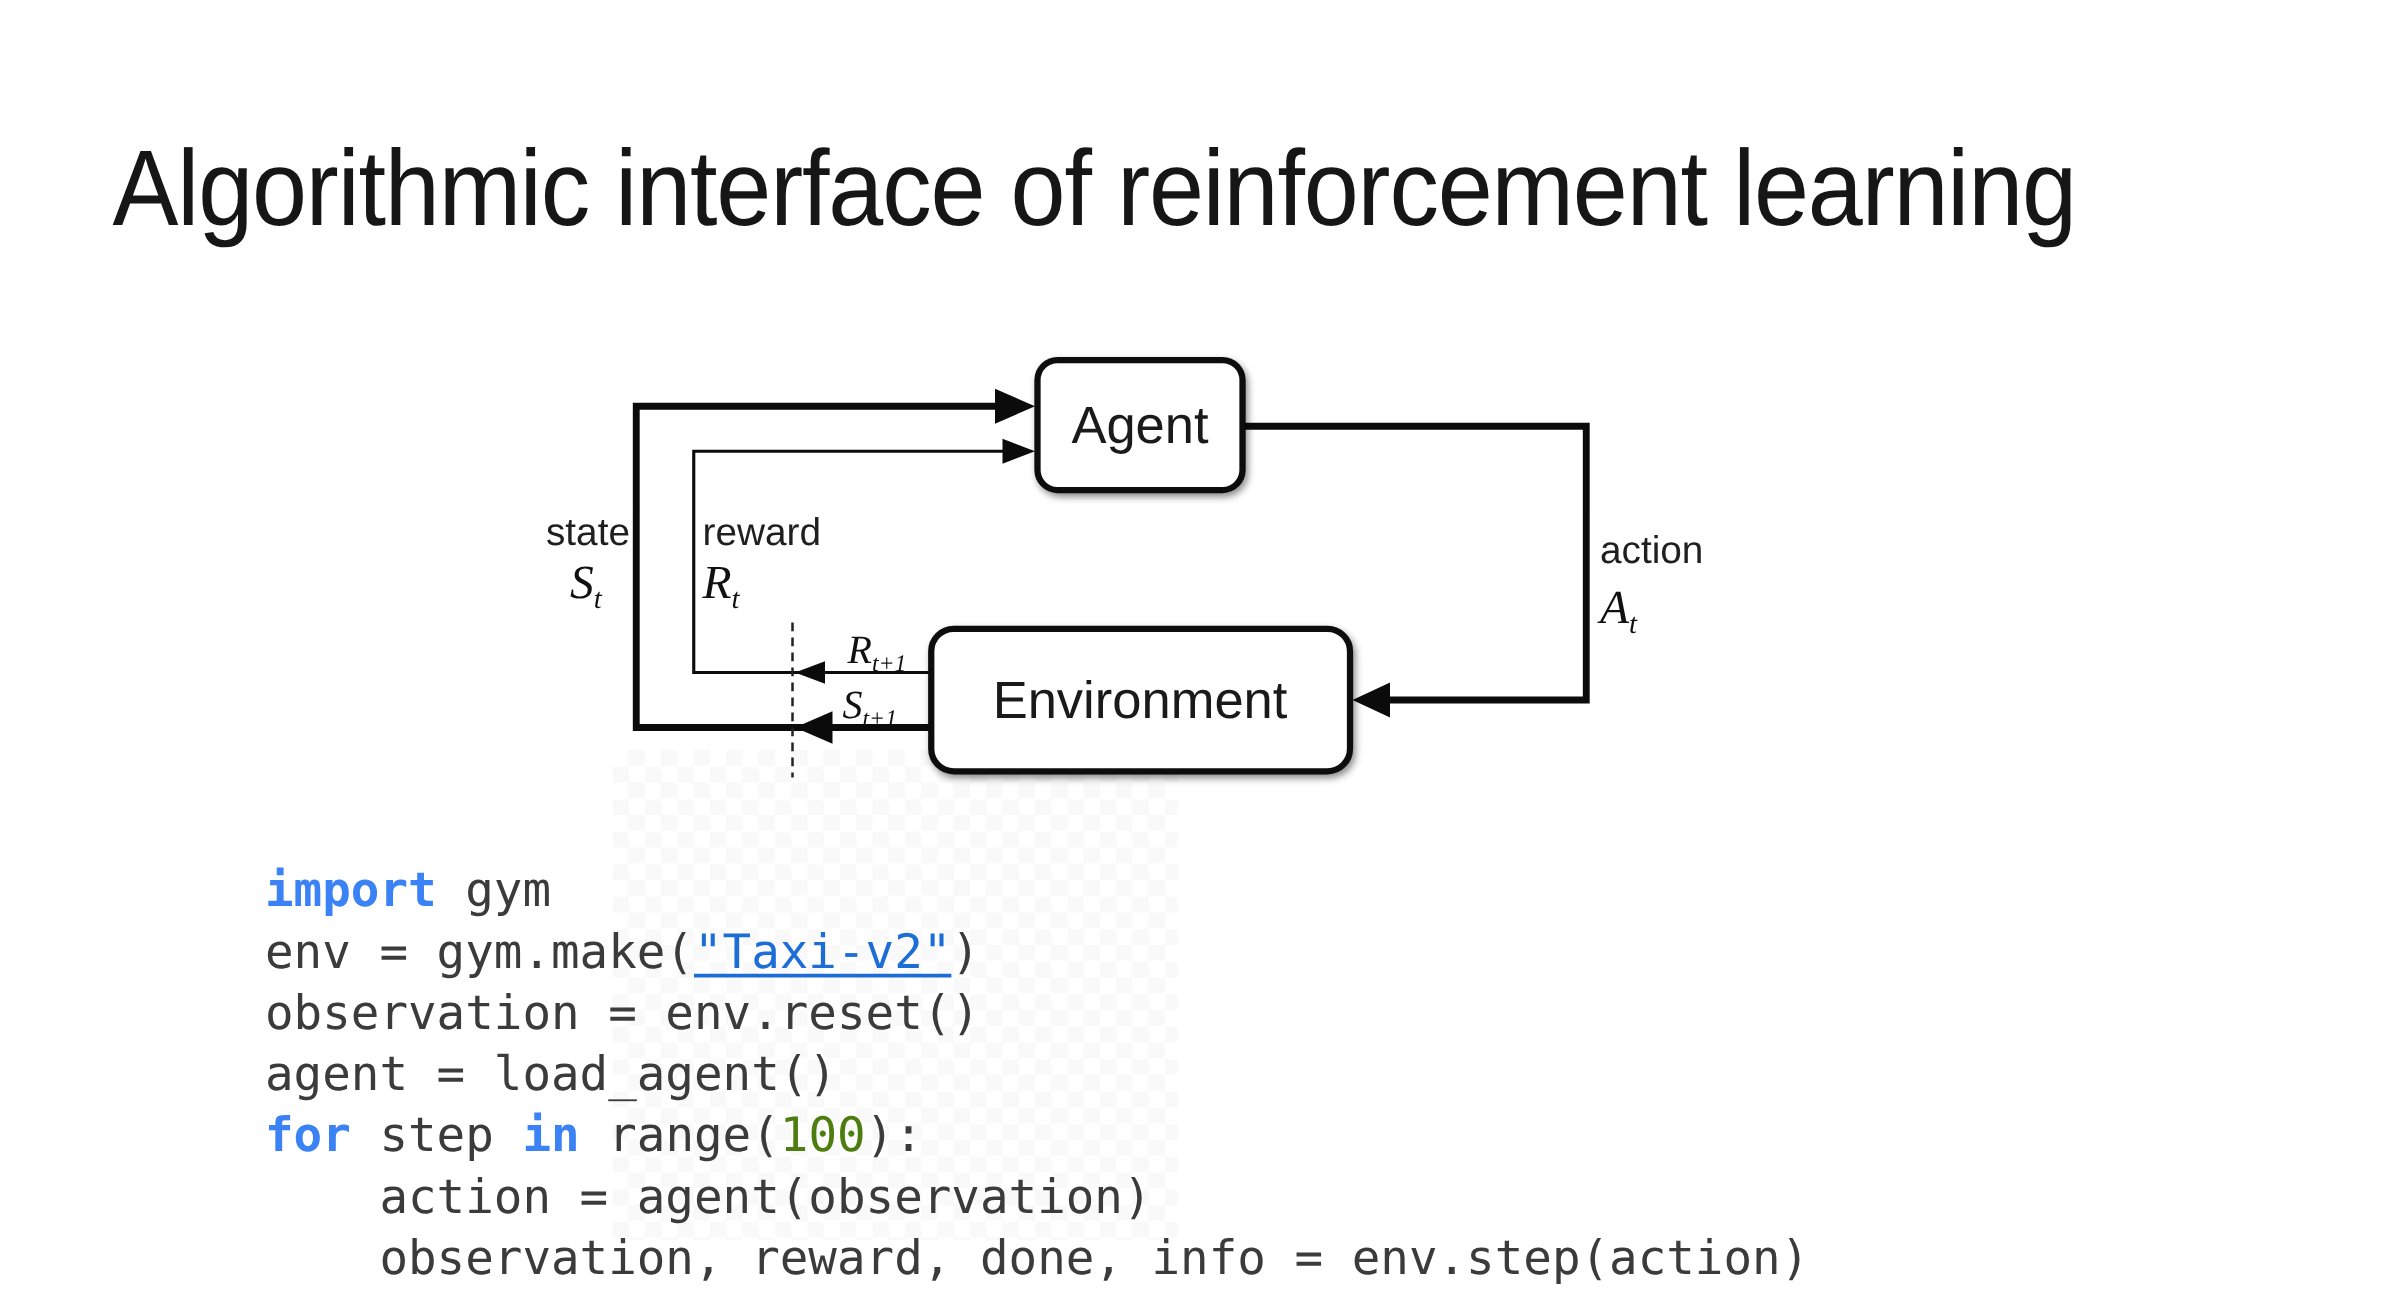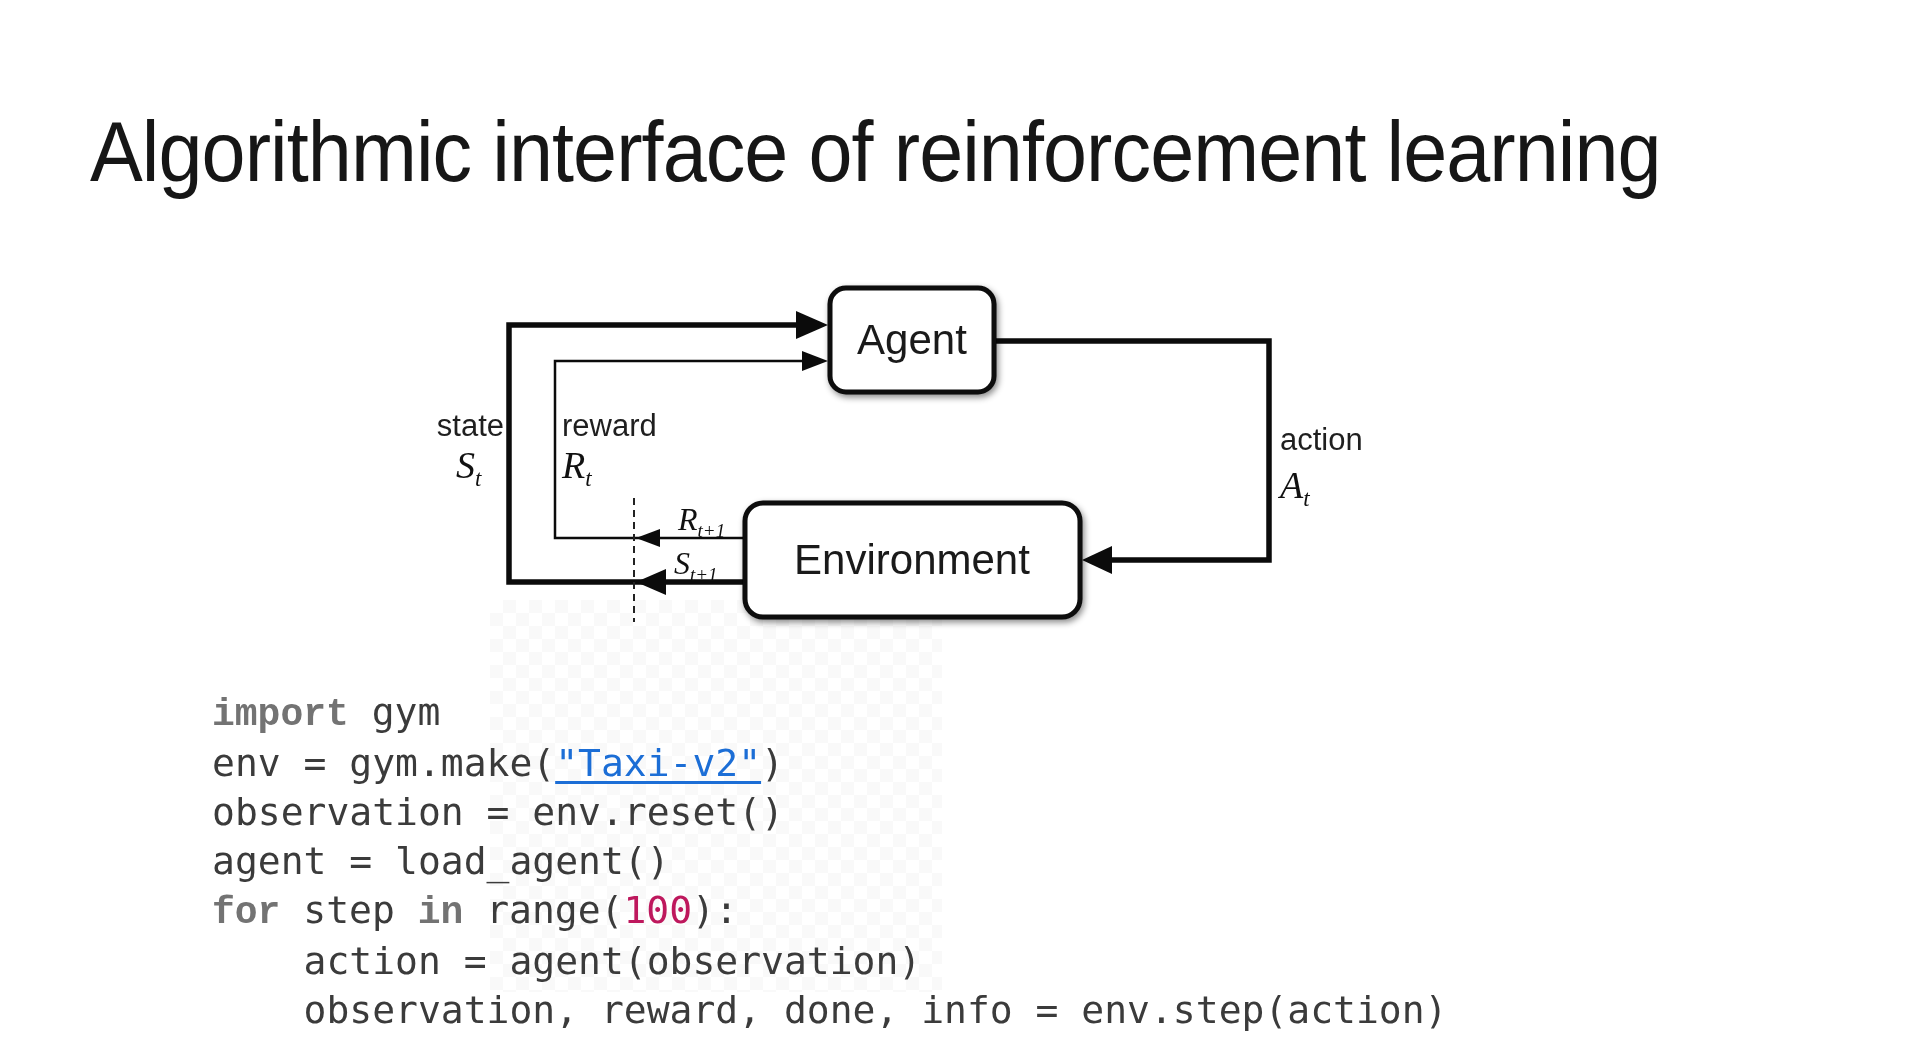--- a/index.html
+++ b/index.html
@@ -37,23 +37,23 @@
     background-size:26px 26px;opacity:0.05;pointer-events:none;
   }
 
   
   .code{
     position:absolute;left:212px;top:688px;
     font-family:"DejaVu Sans Mono","Liberation Mono",monospace;
     font-size:38px;line-height:49px;color:#3b3b3b;
     white-space:pre;
   }
-  .code .kw{font-weight:bold;color:#737373;font-family:Liberation Mono, monospace;}
+  .code .kw{font-weight:bold;color:#3b82f6;}
   .code .str{color:#1c6ed6;text-decoration:underline;text-underline-offset:5px;}
-  .code .num{color:#be185d;}
+  .code .num{color:#4d7c0f;}
 </style>
 </head>
 <body>
 
 <h1 class="slide-title">Algorithmic interface of reinforcement learning</h1>
 
 <div class="checker"></div>
 
 <svg class="diagram" viewBox="0 0 1000 420">
   <defs>

